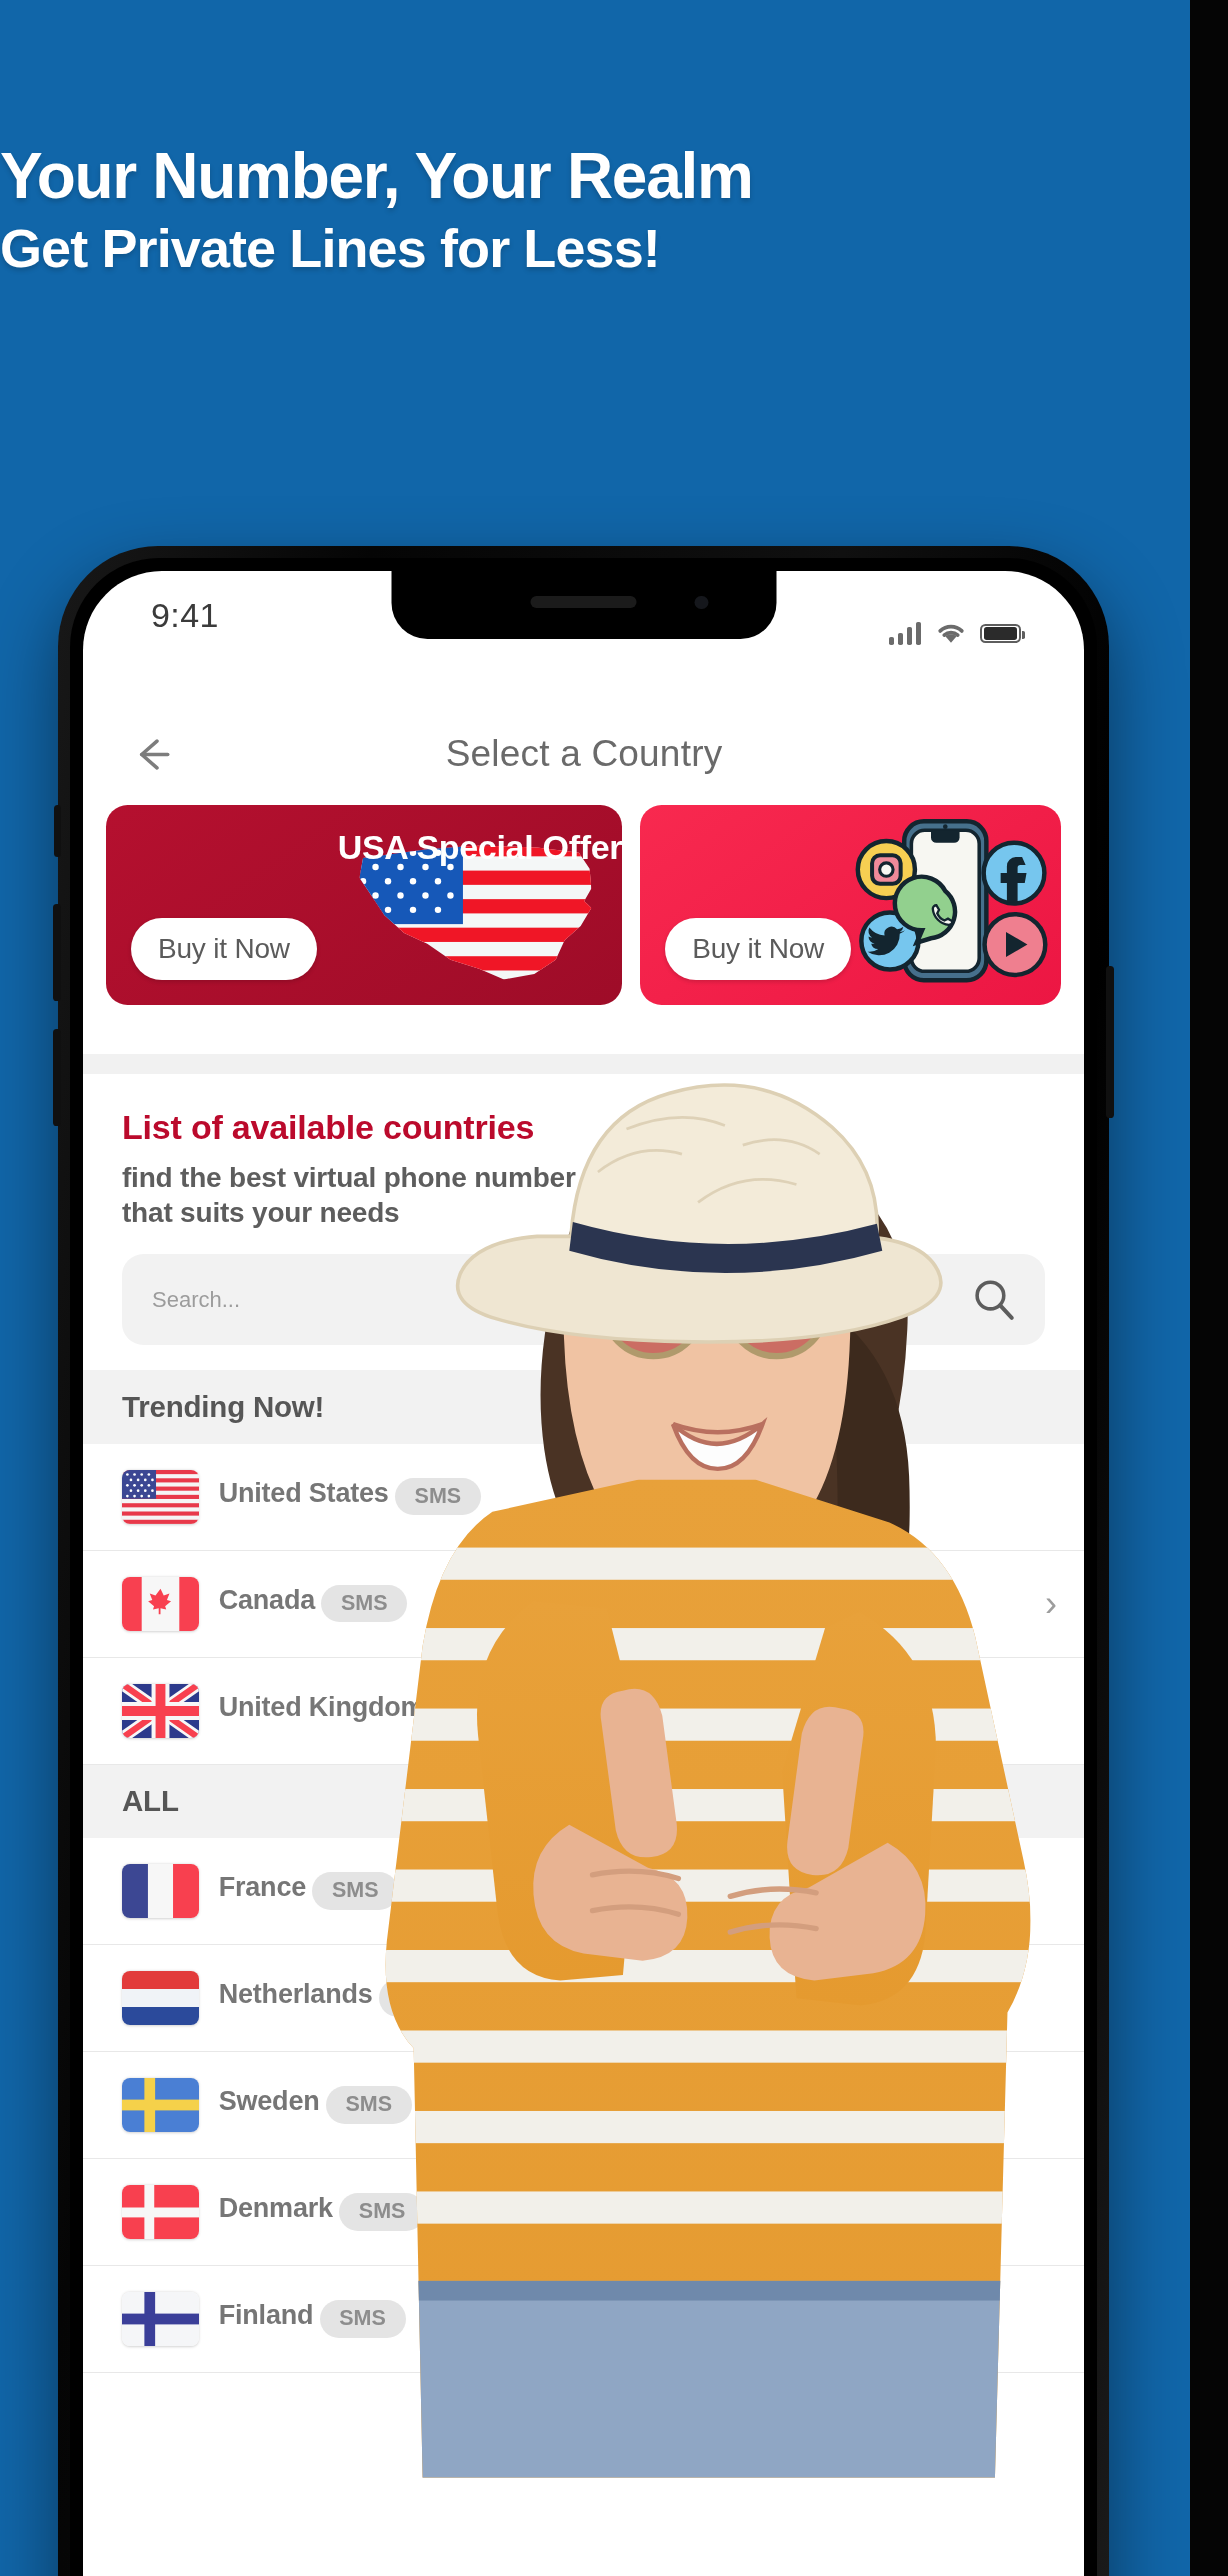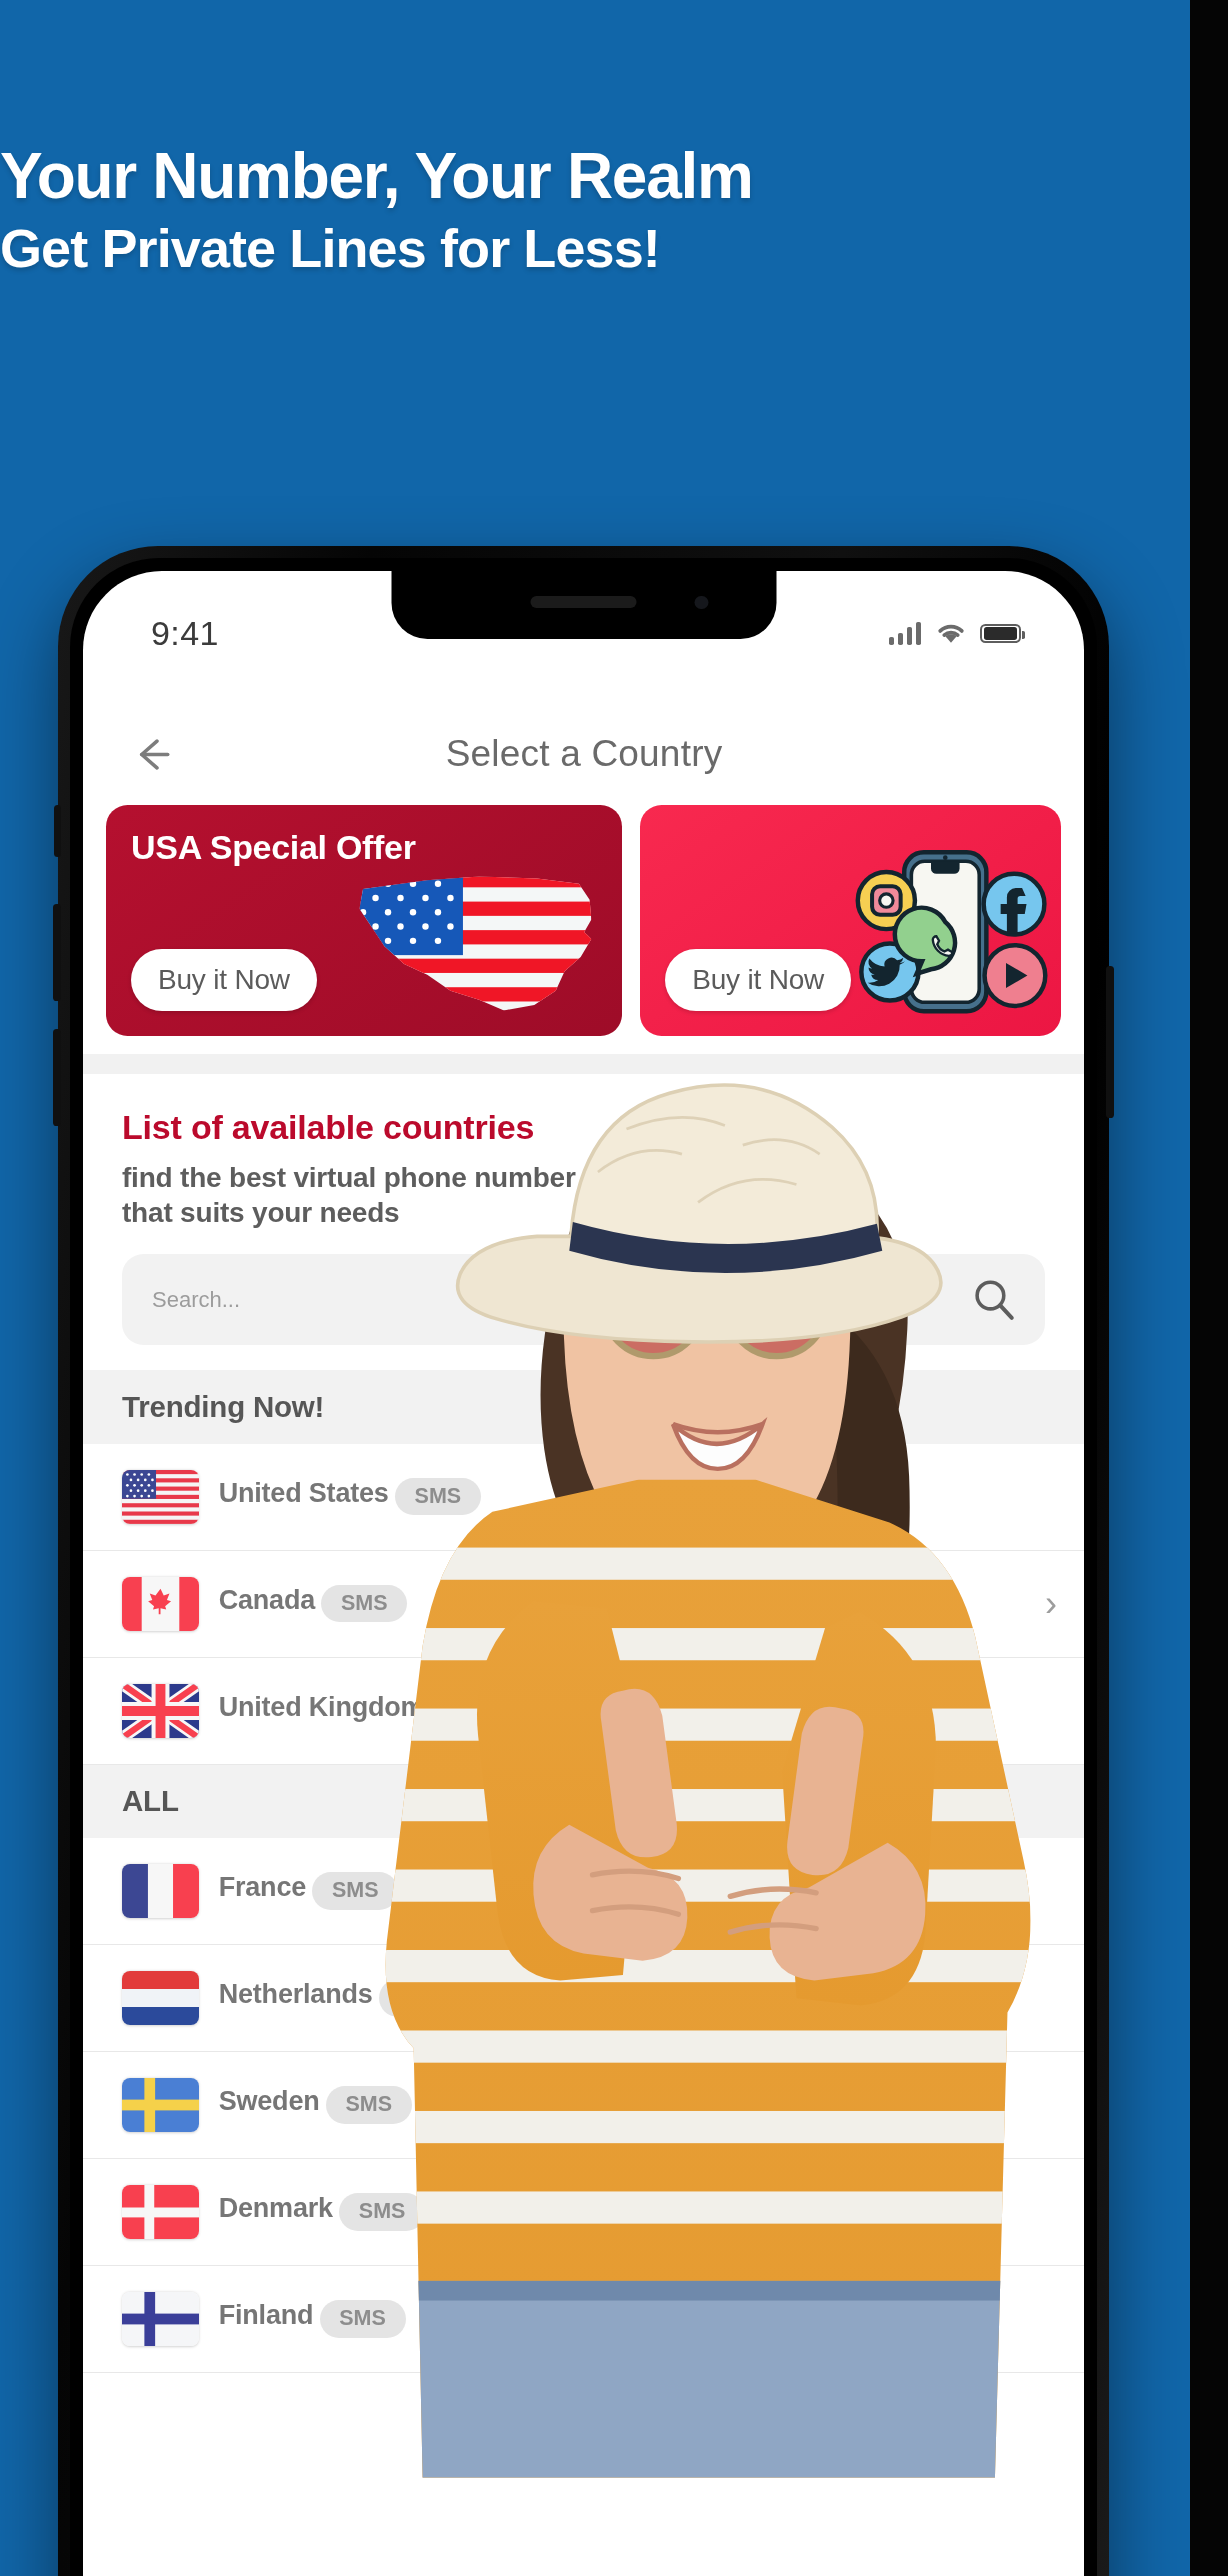--- a/index.html
+++ b/index.html
@@ -54,21 +54,21 @@
     width:385px; height:68px; background:#000;
     border-bottom-left-radius:36px; border-bottom-right-radius:36px;
     z-index:30;
   }
   #notch-speaker { position:absolute; left:50%; transform:translateX(-50%); top:25px; width:106px; height:11.6px; background:#1b1b1b; border-radius:6.3px; }
   #notch-cam { position:absolute; right:68px; top:25px; width:13.4px; height:13.4px; background:#15171c; border-radius:50%; }
 
   
   #statusbar {
     position:absolute; left:0; top:0; width:100%; height:100px;
-    display:flex; align-items:center; justify-content:space-between;
+    display:flex; justify-content:space-between;
     padding:25px 63px 0 68px; z-index:20;
   }
   #status-time { font-size:34px; font-weight:500; color:#3b3b3b; letter-spacing:0.4px; }
   #status-icons { display:flex; align-items:center; gap:14.3px; }
   #signal-icon { display:flex; align-items:flex-end; gap:3.6px; height:23px; }
   #signal-icon i { display:block; width:5.4px; background:#6b6b6b; border-radius:1.8px; }
   #signal-icon i:nth-child(1){height:8px}
   #signal-icon i:nth-child(2){height:12.5px}
   #signal-icon i:nth-child(3){height:18px}
   #signal-icon i:nth-child(4){height:23px}
@@ -83,21 +83,21 @@
   }
   #back-arrow { width:63px; height:63px; margin-left:38px; display:flex; align-items:center; justify-content:center; }
   #back-arrow svg { width:43px; height:43px; }
   #app-title { flex:1; text-align:center; font-size:37px; color:#6a6a6a; margin-right:100px; letter-spacing:0.2px; }
 
   
   #offer-cards {
     position:absolute; top:234px; left:0; width:100%;
     display:flex; gap:18px; padding:0 23px; z-index:9;
   }
-  .offer-card { border-radius:21.5px; position:relative; overflow:hidden; height:231px; padding:23px 0 0 25px; }
+  .offer-card { border-radius:21.5px; position:relative; overflow:hidden; height:200px; padding:23px 0 0 25px;text-align:right; }
   #card-usa { flex:0 0 calc(55% - 9px); background:linear-gradient(145deg,#b5102f 0%,#9e0c28 100%); }
   #card-social { flex:1; background:linear-gradient(145deg,#f8294f 0%,#ec1643 100%); }
   .offer-title { color:#fff; font-size:34px; font-weight:bold; line-height:1.16; letter-spacing:-0.3px; position:relative; z-index:3; }
   #card-social .offer-title { font-size:31px; max-width:233px; }
   .buy-btn {
     position:absolute; left:25px; bottom:25px; z-index:3;
     background:#fff; border-radius:36px; padding:15px 27px;
     font-size:28px; font-weight:normal; color:#5b5b5b; letter-spacing:-0.2px;
     box-shadow:0 1.8px 4.5px rgba(0,0,0,.16);
   }

